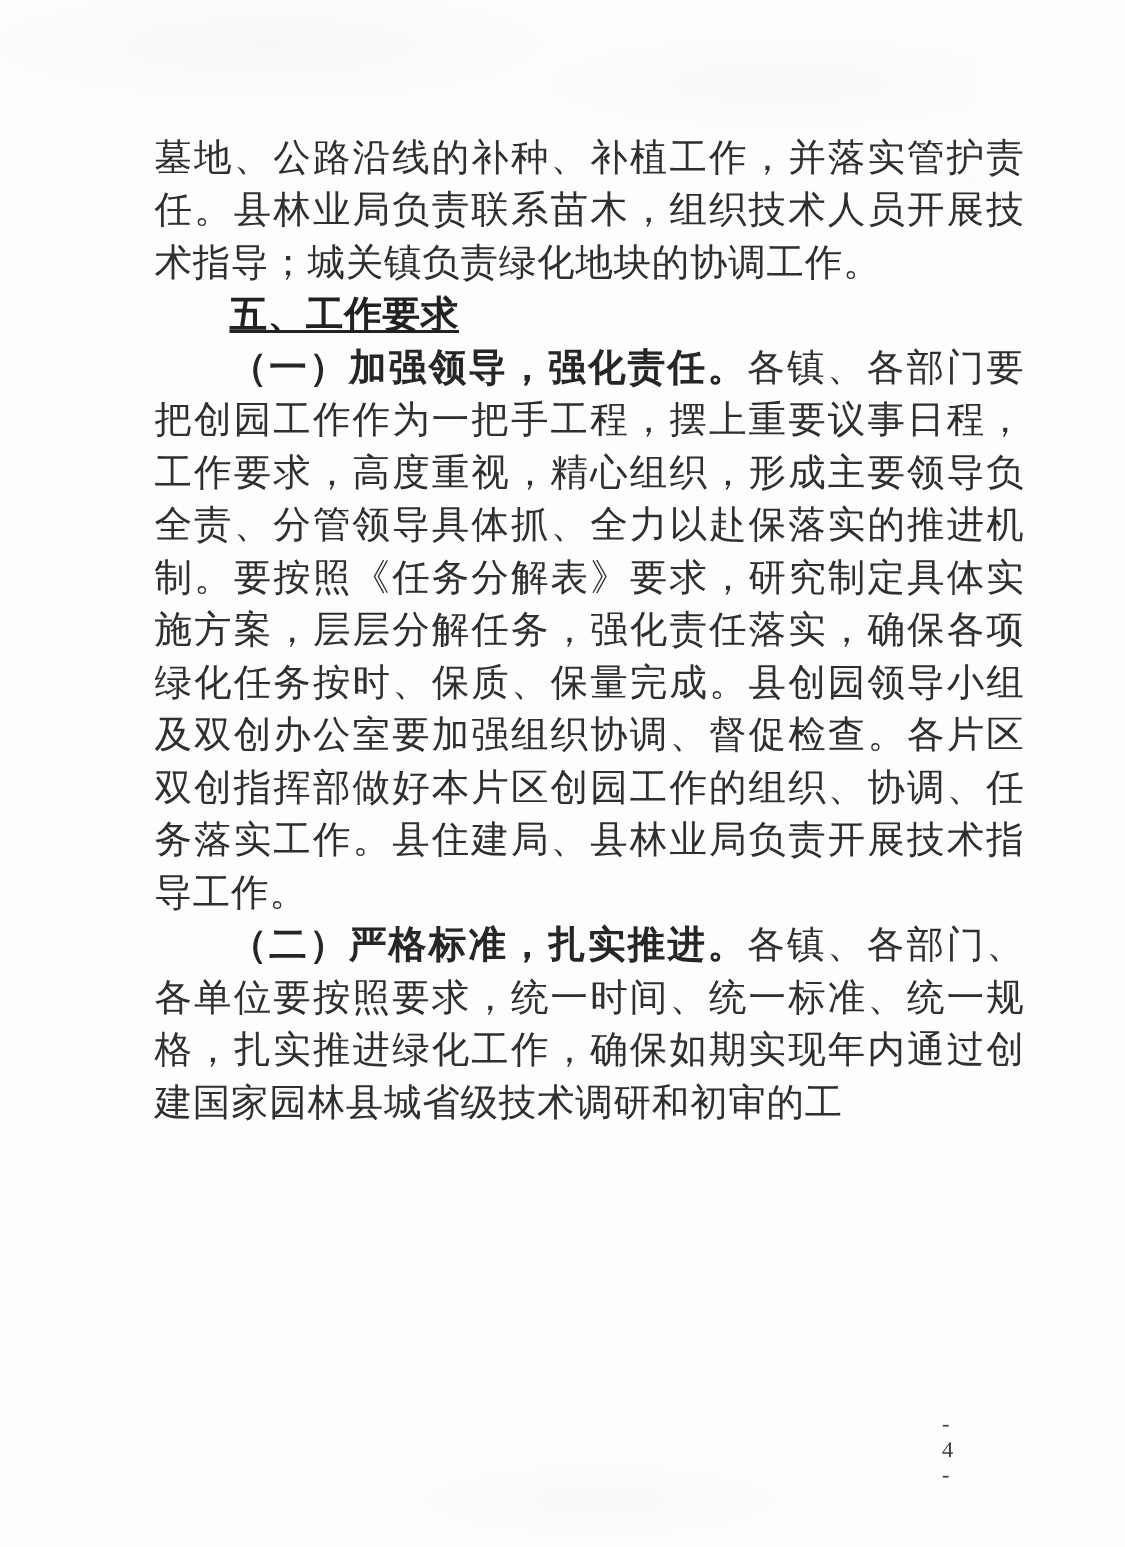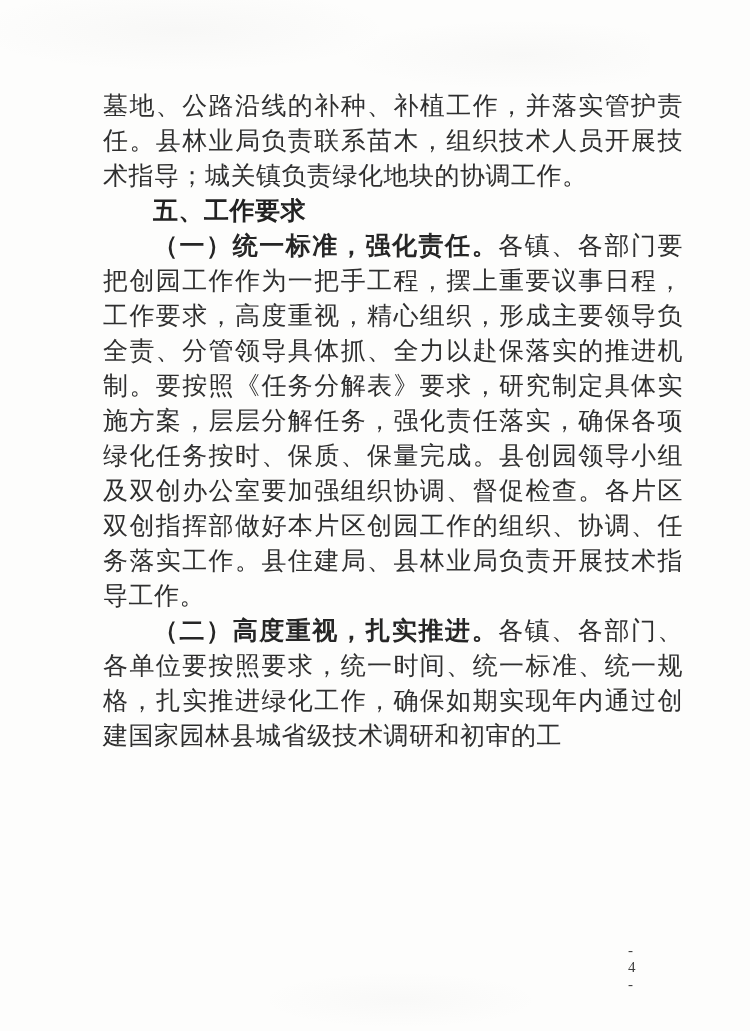--- a/index.html
+++ b/index.html
@@ -36,20 +36,21 @@
     text-align: justify;
     letter-spacing: 0.5px;
     color: #2f2f2f;
   }
   .content p.indent { text-indent: 2em; }
   .run-bold { font-weight: 700; color: #262626; }
   .section-heading {
     font-family: "Liberation Sans", "DejaVu Sans", sans-serif;
     font-weight: 700;
     color: #222;
+    text-decoration: underline;
   }
   .page-number {
     position: absolute;
     left: 628px;
     top: 942px;
     font-size: 15px;
     letter-spacing: 3px;
     color: #3d3d3d;
     font-family: "Liberation Serif", "DejaVu Serif", serif;
   }
@@ -60,20 +61,20 @@
 <div class="page">
   <div class="content">
 
     <p><span>墓地、公路沿线的补种、补植工作，并落实管护责任。县林业局负责联系苗木，组织技术人员开展技术指导；城关镇负责绿化地块的协调工作。</span></p>
 
 
 
 
     <p class="indent"><span class="section-heading">五、工作要求</span></p>
 
-    <p class="indent"><span class="run-bold">（一）统一标准，强化责任。</span><span>各镇、各部门要把创园工作作为一把手工程，摆上重要议事日程，工作要求，高度重视，精心组织，形成主要领导负全责、分管领导具体抓、全力以赴保落实的推进机制。要按照《任务分解表》要求，研究制定具体实施方案，层层分解任务，强化责任落实，确保各项绿化任务按时、保质、保量完成。县创园领导小组及双创办公室要加强组织协调、督促检查。各片区双创指挥部做好本片区创园工作的组织、协调、任务落实工作。县住建局、县林业局负责开展技术指导工作。</span></p>
+    <p class="indent"><span class="run-bold">（一）加强领导，强化责任。</span><span>各镇、各部门要把创园工作作为一把手工程，摆上重要议事日程，工作要求，高度重视，精心组织，形成主要领导负全责、分管领导具体抓、全力以赴保落实的推进机制。要按照《任务分解表》要求，研究制定具体实施方案，层层分解任务，强化责任落实，确保各项绿化任务按时、保质、保量完成。县创园领导小组及双创办公室要加强组织协调、督促检查。各片区双创指挥部做好本片区创园工作的组织、协调、任务落实工作。县住建局、县林业局负责开展技术指导工作。</span></p>
 
-    <p class="indent"><span class="run-bold">（二）高度重视，扎实推进。</span><span>各镇、各部门、各单位要按照要求，统一时间、统一标准、统一规格，扎实推进绿化工作，确保如期实现年内通过创建国家园林县城省级技术调研和初审的工</span></p>
+    <p class="indent"><span class="run-bold">（二）严格标准，扎实推进。</span><span>各镇、各部门、各单位要按照要求，统一时间、统一标准、统一规格，扎实推进绿化工作，确保如期实现年内通过创建国家园林县城省级技术调研和初审的工</span></p>
 
   </div>
 
   <div class="page-number">- 4 -</div>
 </div>
 
 </body></html>

